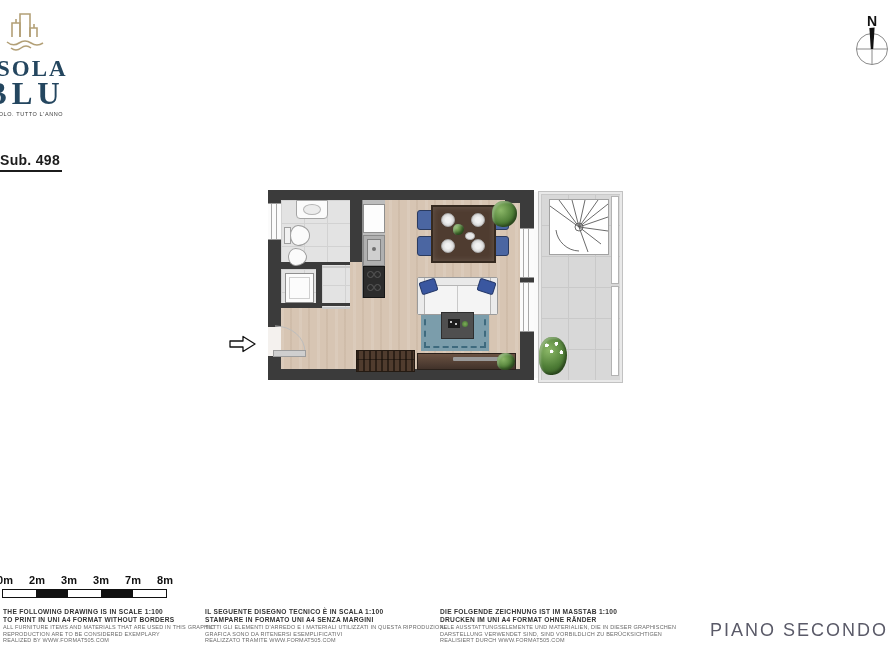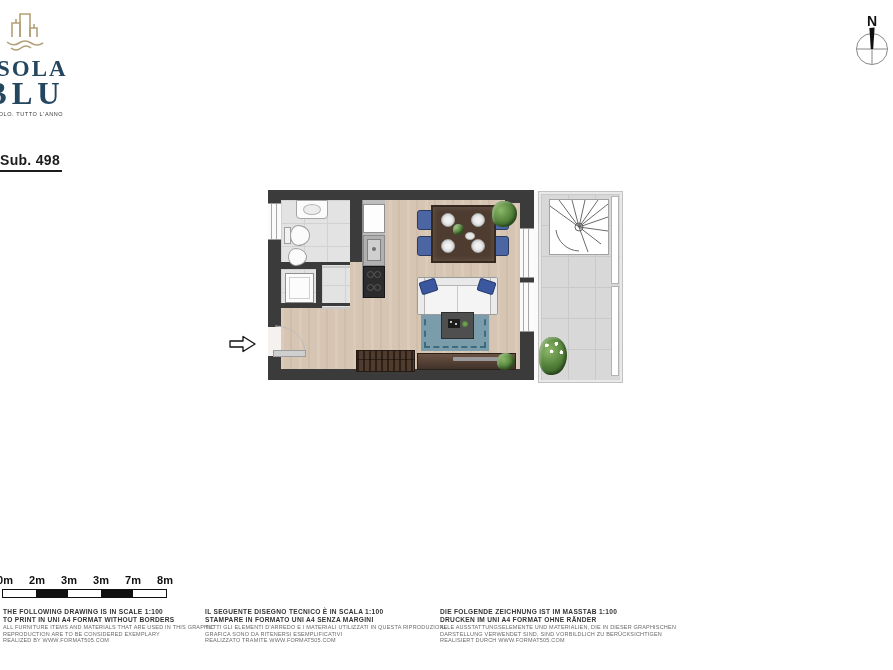--- a/index.html
+++ b/index.html
@@ -335,14 +335,15 @@
     <div class="dl">REALIZZATO TRAMITE WWW.FORMAT505.COM</div>
   </div>
   <div class="dcol" id="dcol-de">
     <div class="dl b">DIE FOLGENDE ZEICHNUNG IST IM MASSTAB 1:100</div>
     <div class="dl b">DRUCKEN IM UNI A4 FORMAT OHNE RÄNDER</div>
     <div class="dl">ALLE AUSSTATTUNGSELEMENTE UND MATERIALIEN, DIE IN DIESER GRAPHISCHEN</div>
     <div class="dl">DARSTELLUNG VERWENDET SIND, SIND VORBILDLICH ZU BERÜCKSICHTIGEN</div>
     <div class="dl">REALISIERT DURCH WWW.FORMAT505.COM</div>
   </div>
 
+  <div class="floor-title">PIANO SECONDO</div>
 
 </div>
 
 </body></html>

